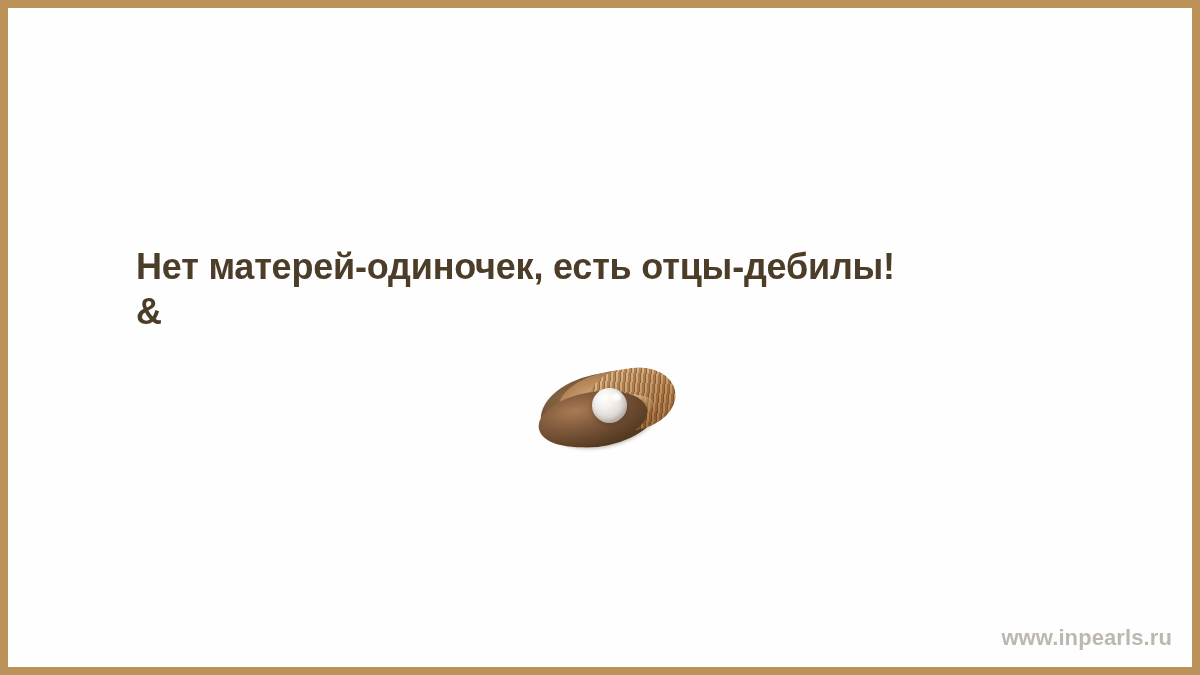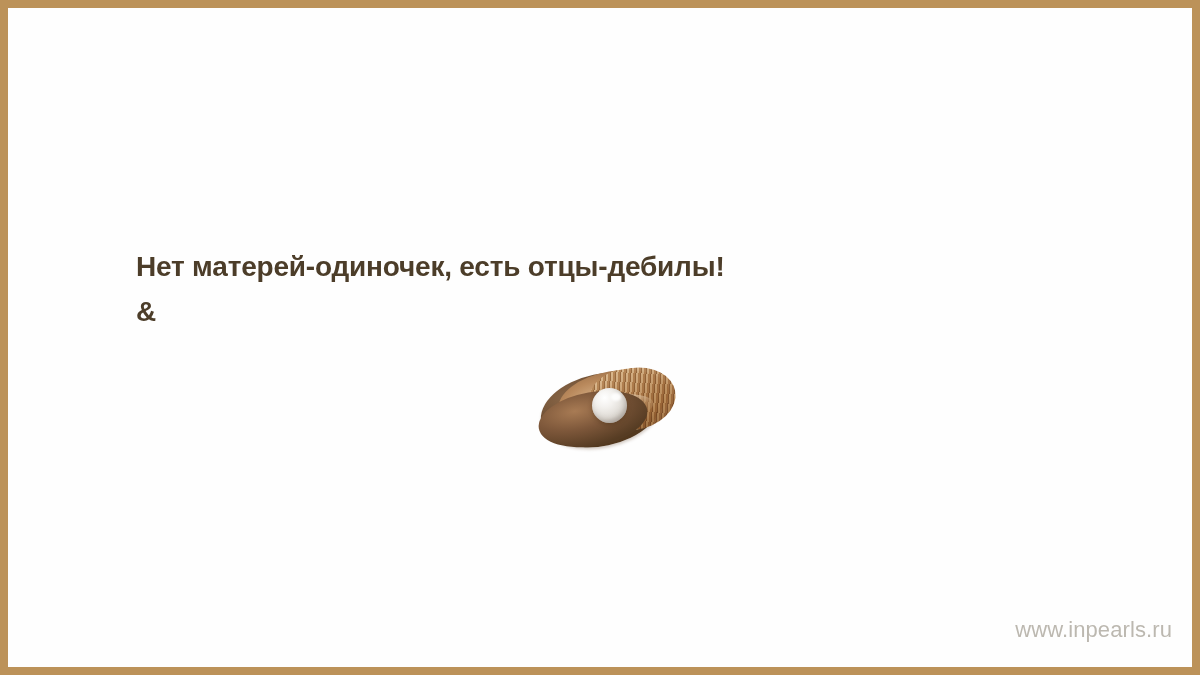--- a/index.html
+++ b/index.html
@@ -26,21 +26,21 @@
   
   .quote-area {
     position: absolute;
     left: 128px;
     top: 236px;
     width: 950px;
   }
   .quote-text {
     margin: 0;
     font-family: "Liberation Sans", sans-serif;
-    font-size: 28px;
+    font-size: 36px;
     font-weight: bold;
     line-height: 45px;
     color: #4c3d29;
     letter-spacing: -0.2px;
     white-space: pre-wrap;
   }
 
   
   .illustration {
     position: absolute;
@@ -156,24 +156,24 @@
     bottom: 22px;
     font-family: "Liberation Sans", sans-serif;
     font-size: 25px;
     font-weight: bold;
     color: #b3afa7;
     letter-spacing: 0.2px;
   }
   .footer-right {
     position: absolute;
     right: 20px;
-    bottom: 24px;
+    bottom: 16px;
     font-family: "Liberation Sans", sans-serif;
     font-size: 22px;
-    font-weight: normal;
+    font-weight: bold;
     color: #bcb8b0;
     letter-spacing: 0.1px;
   }
 </style>
 </head>
 <body>
 
 <div class="page">
 
   <div class="quote-area">

